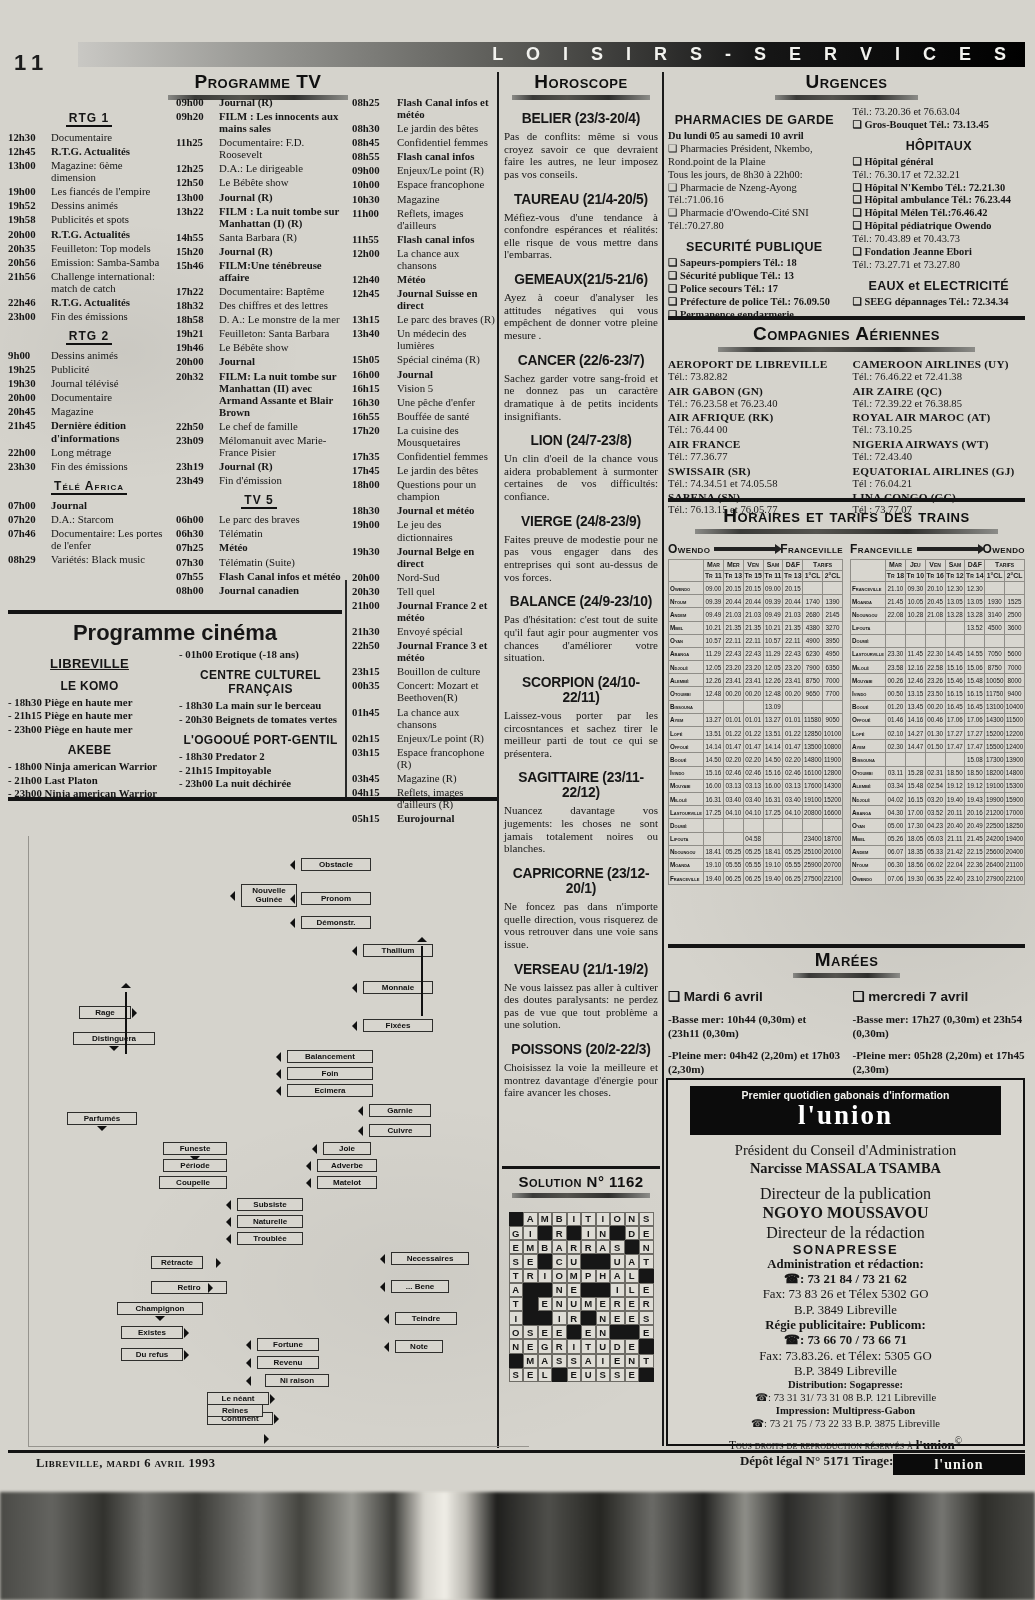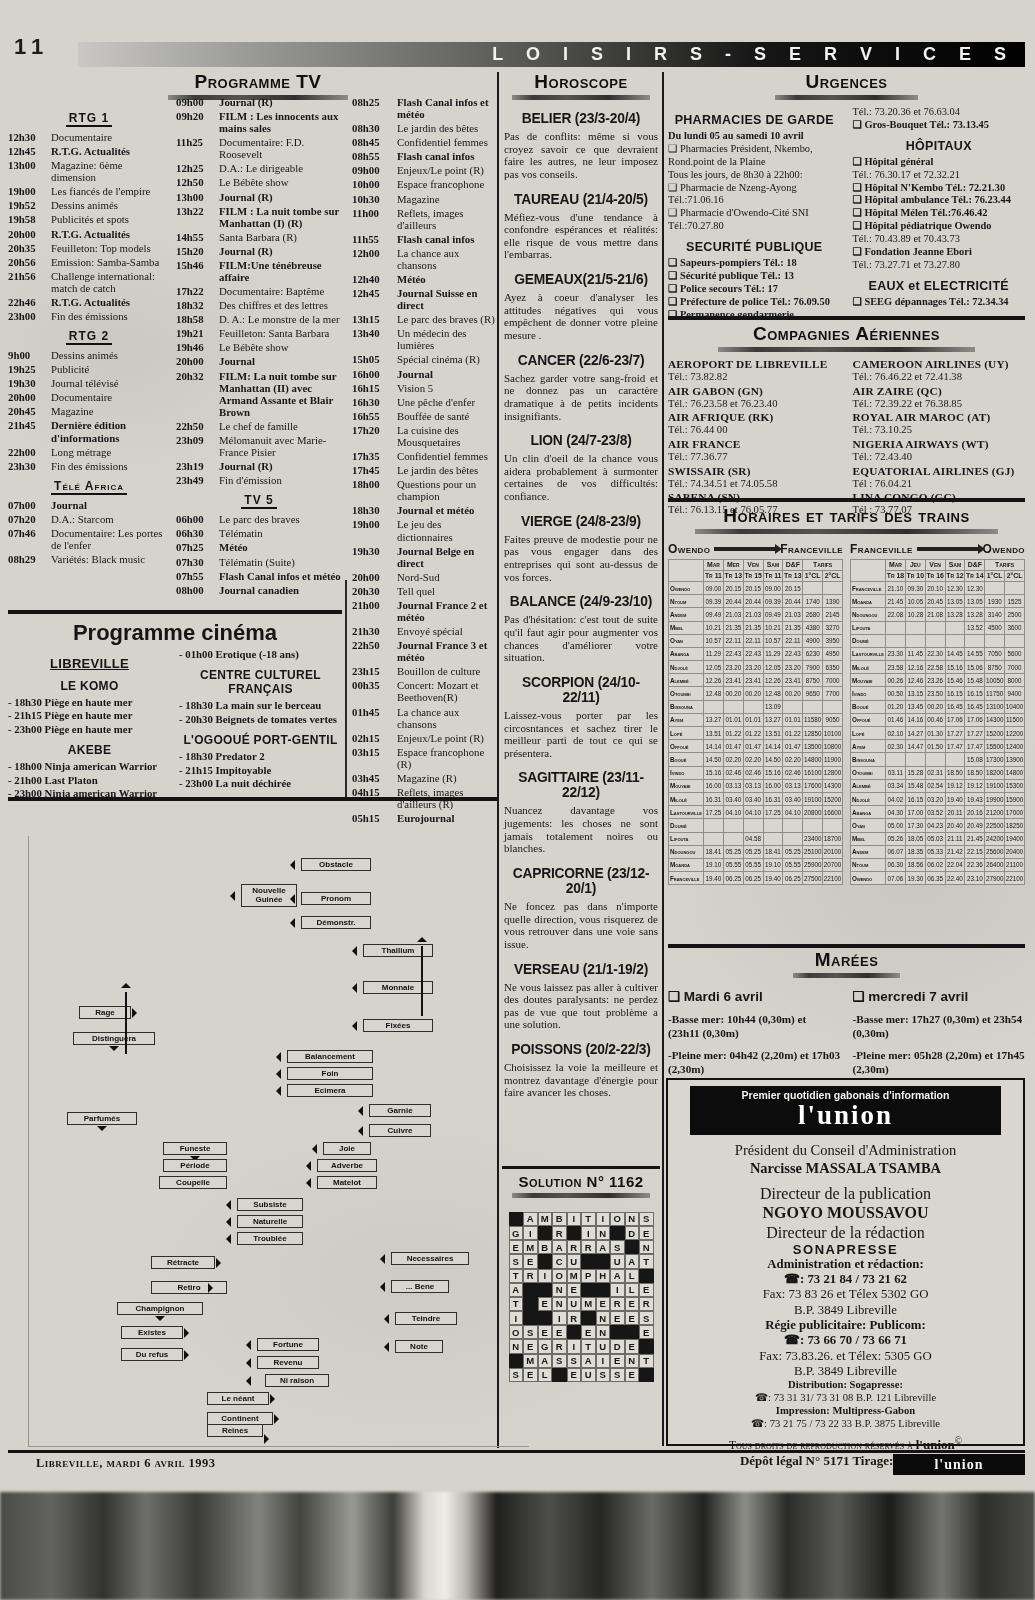--- a/index.html
+++ b/index.html
@@ -4,21 +4,21 @@
 <style>
   html,body{margin:0;padding:0;background:#b8b6b0;}
   .page{position:relative;width:1035px;height:1600px;overflow:hidden;color:#161616;
     font-family:"Liberation Serif",serif;
     background:
       radial-gradient(ellipse 300px 220px at 12% 22%, rgba(0,0,0,.05), transparent 60%),
       radial-gradient(ellipse 420px 320px at 88% 55%, rgba(0,0,0,.06), transparent 60%),
       radial-gradient(ellipse 500px 300px at 40% 80%, rgba(0,0,0,.04), transparent 60%),
       #d5d3cc;}
   .abs{position:absolute;}
-  .pageno{position:absolute;left:14px;top:34px;font:800 22px "Liberation Sans",sans-serif;letter-spacing:6px;color:#1c1c1c;}
+  .pageno{position:absolute;left:14px;top:50px;font:800 22px "Liberation Sans",sans-serif;letter-spacing:6px;color:#1c1c1c;}
   .topbar{position:absolute;left:78px;top:42px;width:947px;height:25px;
     background:linear-gradient(90deg,#c9c8c4,#9a9a96 18%,#5c5c58 45%,#161616 72%,#000);
     display:flex;align-items:center;justify-content:flex-end;}
   .topbar span{color:#f2f2ee;font:800 18px "Liberation Sans",sans-serif;letter-spacing:9px;padding-right:10px;white-space:nowrap;}
   .sec-title{font-family:"Liberation Sans",sans-serif;font-weight:800;font-size:19px;text-align:center;
     font-variant:small-caps;letter-spacing:.5px;color:#101010;line-height:1.05;}
   .sec-underline{height:5px;margin:3px auto 6px;width:90%;
     background:linear-gradient(90deg,#8a8a86,#3a3a38 15%,#55544f 40%,#2e2e2c 70%,#8c8c88);}
   .vrule{position:absolute;width:2px;background:#1a1a1a;}
   .vrule.thin{width:1.5px;background:#2a2a2a;}
@@ -573,21 +573,21 @@
       <div class="lab" style="left: 288px; top: 323px; width: 60px;">Adverbe</div>
       <div class="arr l" style="left: 277px; top: 324.5px;"></div>
       <div class="lab" style="left: 288px; top: 340px; width: 60px;">Matelot</div>
       <div class="arr l" style="left: 277px; top: 341.5px;"></div>
       <div class="lab" style="left: 208px; top: 362px; width: 66px;">Subsiste</div>
       <div class="arr l" style="left: 197px; top: 363.5px;"></div>
       <div class="lab" style="left: 208px; top: 379px; width: 66px;">Naturelle</div>
       <div class="arr l" style="left: 197px; top: 380.5px;"></div>
       <div class="lab" style="left: 208px; top: 396px; width: 66px;">Troublée</div>
       <div class="arr l" style="left: 197px; top: 397.5px;"></div>
-      <div class="lab" style="left: 122px; top: 420px; width: 64px;">Rétracte</div>
+      <div class="lab" style="left: 122px; top: 420px; width: 52px;">Rétracte</div>
       <div class="arr r" style="left: 187px; top: 421.5px;"></div>
       <div class="lab" style="left: 122px; top: 445px; width: 76px;">Retiro</div>
       <div class="arr r" style="left: 179px; top: 446.5px;"></div>
       <div class="lab" style="left: 362px; top: 416px; width: 78px;">Necessaires</div>
       <div class="arr l" style="left: 351px; top: 417.5px;"></div>
       <div class="lab" style="left: 362px; top: 444px; width: 58px;">... Bene</div>
       <div class="arr l" style="left: 351px; top: 445.5px;"></div>
       <div class="lab" style="left: 88px; top: 466px; width: 86px;">Champignon</div>
       <div class="arr d" style="left: 126px; top: 480px;"></div>
       <div class="lab" style="left: 92px; top: 490px; width: 62px;">Existes</div>
@@ -601,21 +601,21 @@
       <div class="lab" style="left: 228px; top: 502px; width: 62px;">Fortune</div>
       <div class="arr l" style="left: 217px; top: 503.5px;"></div>
       <div class="lab" style="left: 228px; top: 520px; width: 62px;">Revenu</div>
       <div class="arr l" style="left: 217px; top: 521.5px;"></div>
       <div class="lab" style="left: 236px; top: 538px; width: 64px;">Ni raison</div>
       <div class="arr l" style="left: 217px; top: 539.5px;"></div>
       <div class="lab" style="left: 178px; top: 556px; width: 62px;">Le néant</div>
       <div class="arr r" style="left: 241px; top: 557.5px;"></div>
       <div class="lab" style="left: 178px; top: 576px; width: 66px;">Continent</div>
       <div class="arr r" style="left: 245px; top: 577.5px;"></div>
-      <div class="lab" style="left: 178px; top: 588px; width: 56px;">Reines</div>
+      <div class="lab" style="left: 178px; top: 568px; width: 56px;">Reines</div>
       <div class="arr r" style="left: 235px; top: 597.5px;"></div>
       <div class="varr" style="left: 392px; top: 110px; height: 70px;"></div>
       <div class="arr u" style="left: 388px; top: 101px;"></div>
       <div class="varr" style="left: 96px; top: 156px; height: 62px;"></div>
       <div class="arr u" style="left: 92px; top: 147px;"></div>
     </div>
 
   <div class="abs" style="left:504px;top:72px;width:154px">
     <div class="sec-title">Horoscope</div>
     <div class="sec-underline"></div>

